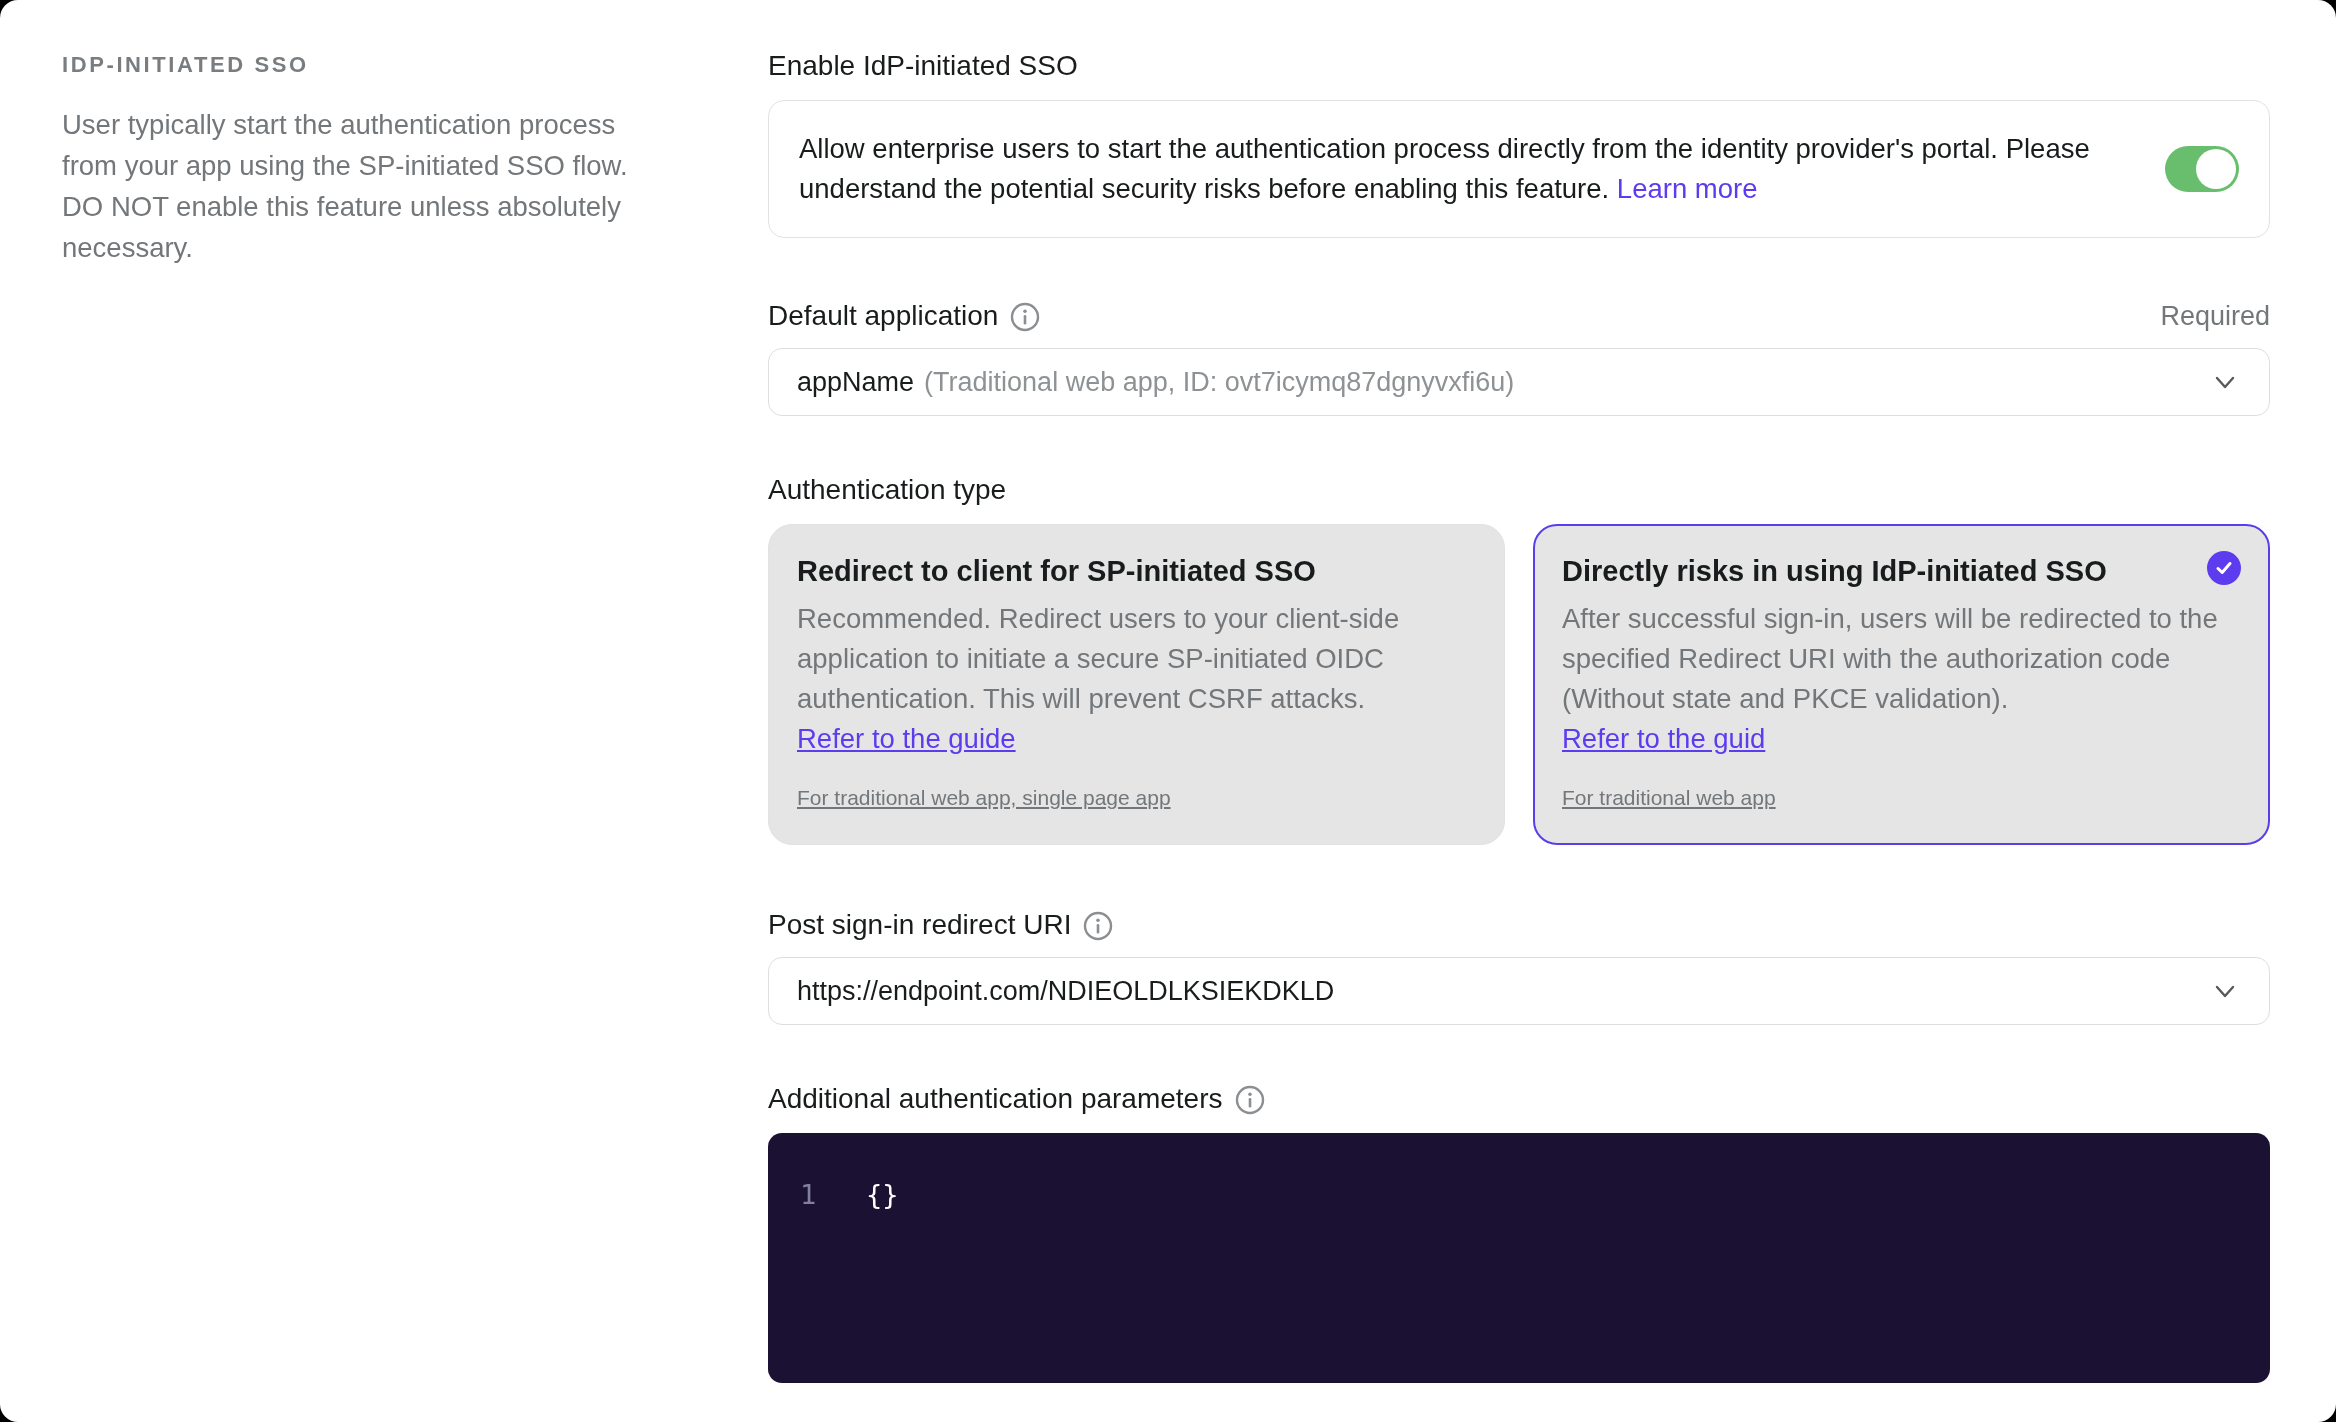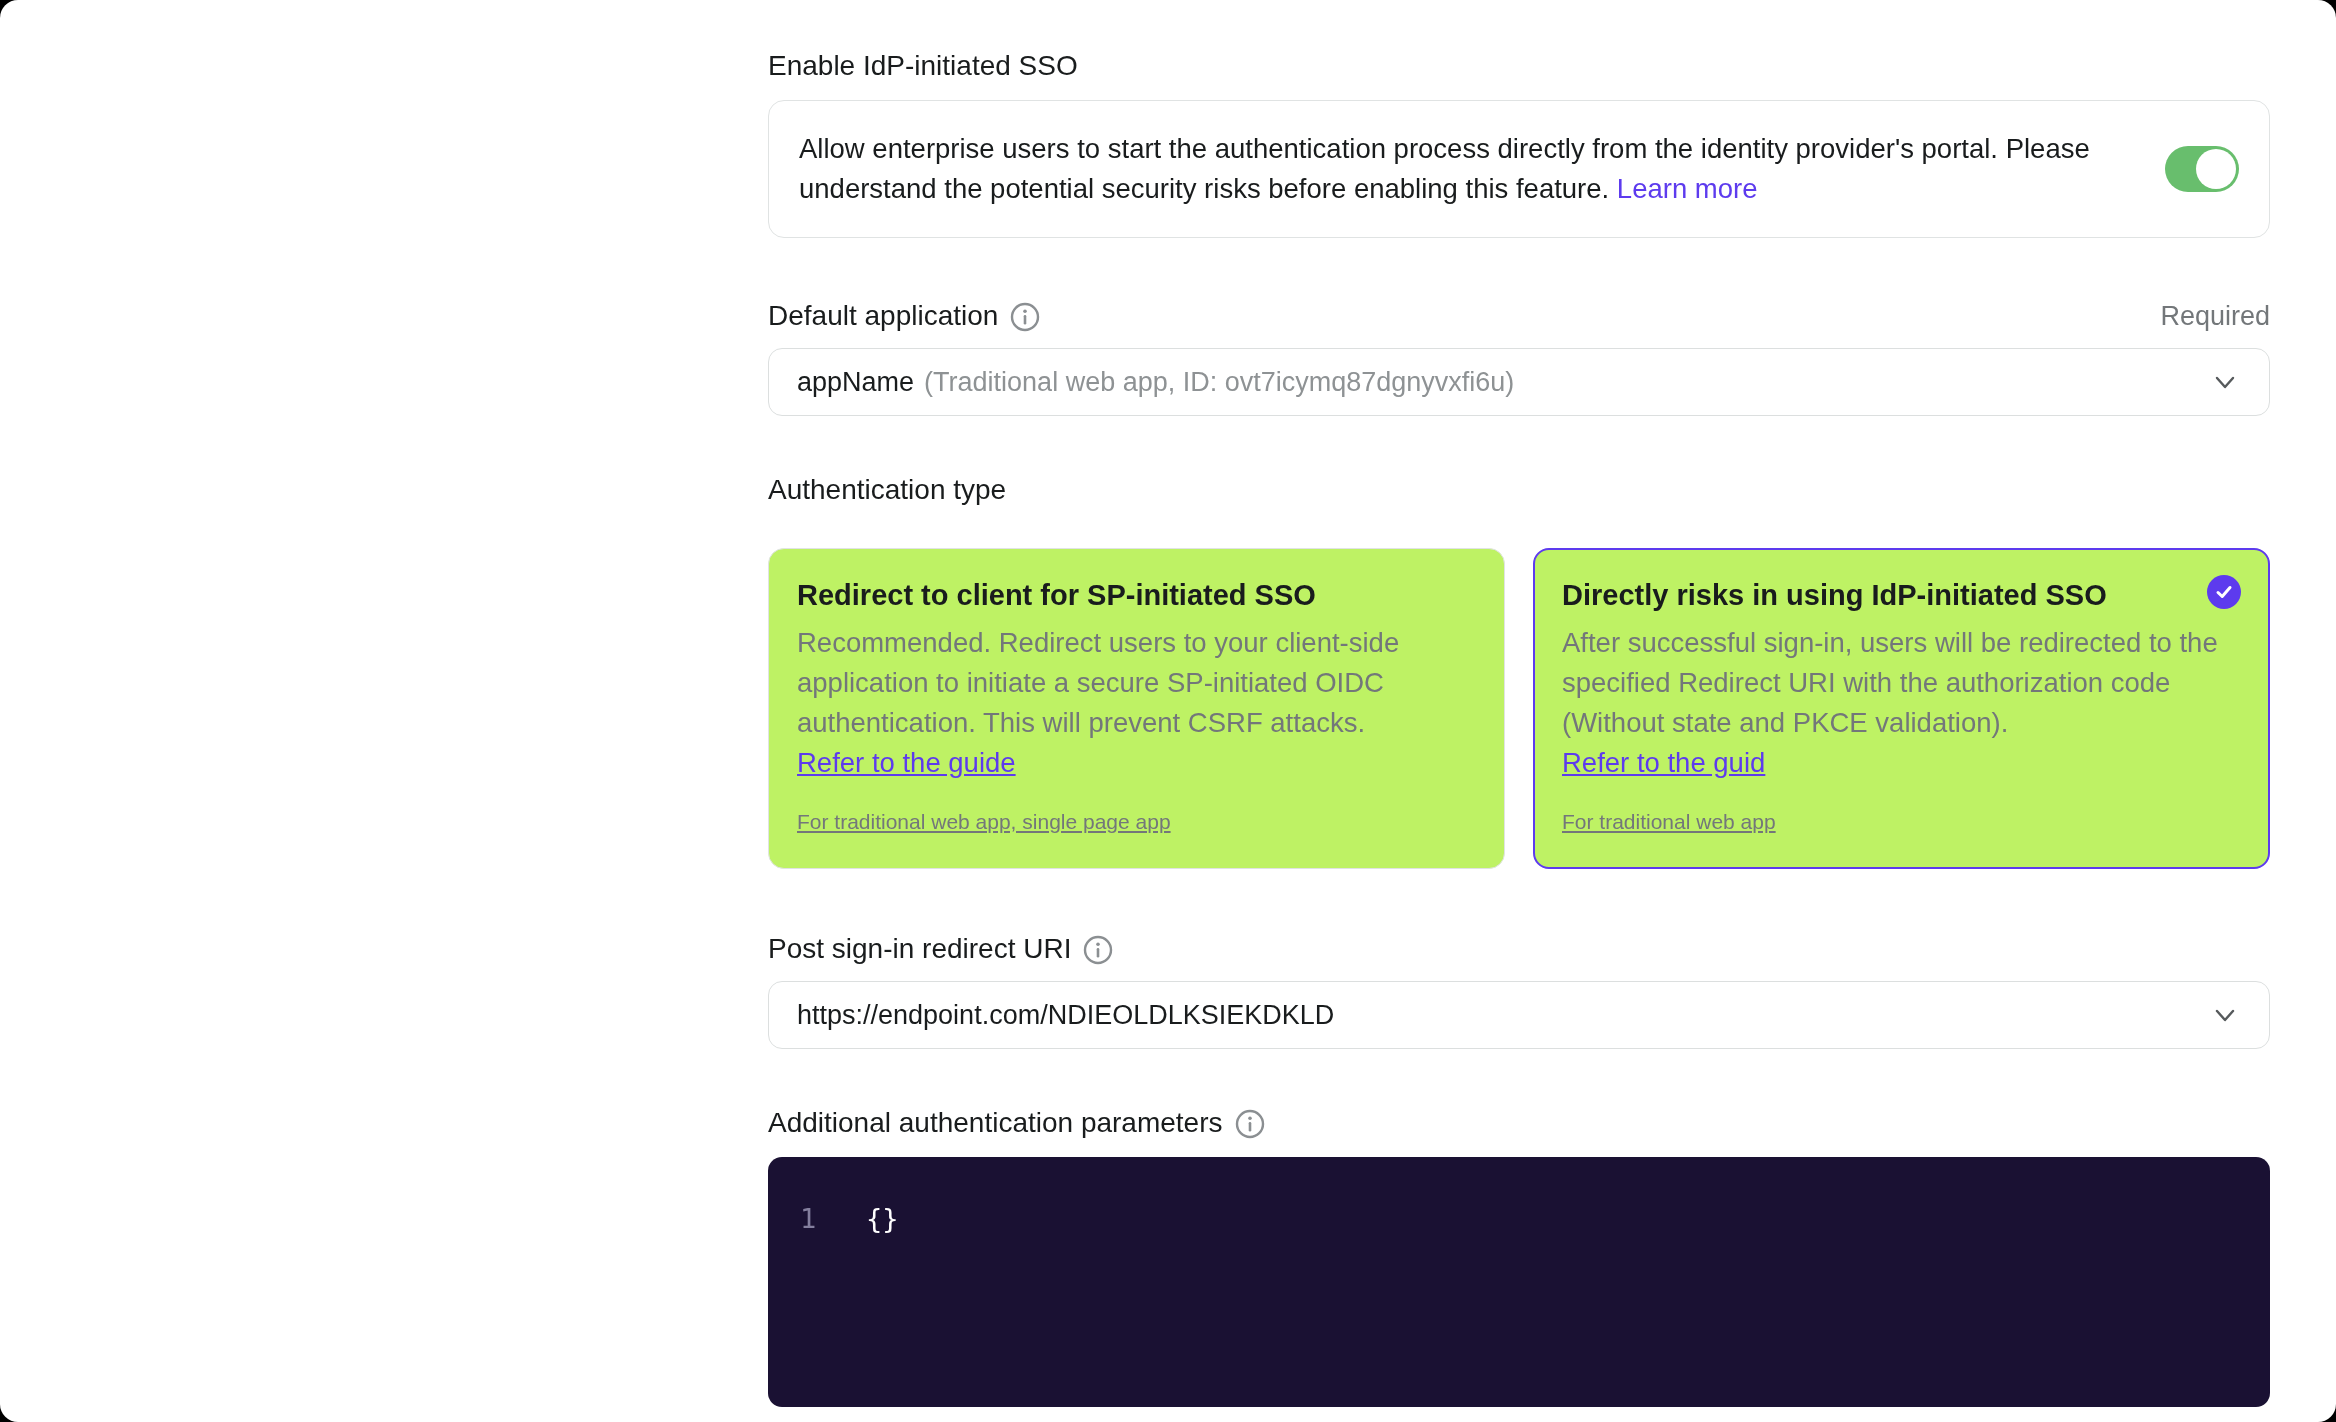--- a/index.html
+++ b/index.html
@@ -30,42 +30,46 @@
   .sec-auth{margin-top:54px;}
   .sec-redirect{margin-top:60px;}
   .sec-params{margin-top:54px;}
   
   .select{margin-top:12px;height:68px;border:1px solid #dcdfdf;border-radius:14px;background:#fff;
     display:flex;align-items:center;padding:0 28px;font-size:27px;cursor:pointer;box-sizing:border-box;}
   .select-muted{color:#8e9294;margin-left:10px;}
   .chevron{margin-left:auto;display:flex;align-items:center;}
   
   .cards-row{margin-top:14px;display:flex;gap:28px;}
-  .option-card{flex:1;height:321px;border:1px solid #e0e3e3;border-radius:16px;padding:26px 28px;
-    box-sizing:border-box;display:flex;flex-direction:column;cursor:pointer;background:#bef264;margin-top:24px;}
+  .option-card{flex:1;height:321px;border:1px solid #e0e3e3;border-radius:24px;padding:26px 28px;
+    box-sizing:border-box;display:flex;flex-direction:column;cursor:pointer;background:#e5e5e5;}
   .option-card.selected{border:2px solid #5d3bee;padding:25px 27px;}
   .option-title-row{display:flex;align-items:flex-start;}
   .option-title{font-size:29px;font-weight:600;line-height:40px;}
   .check-badge{margin-left:auto;width:34px;height:34px;border-radius:50%;background:#5d3bee;
     display:flex;align-items:center;justify-content:center;flex:none;}
   .option-desc{margin-top:8px;font-size:27.5px;line-height:40px;color:#73777a;}
   .option-link{display:inline-block;font-size:27.5px;line-height:40px;text-decoration:underline;}
   .option-footer{margin-top:auto;font-size:21px;line-height:40px;color:#73777a;text-decoration:underline;}
   
   .code-editor{margin-top:14px;height:250px;background:#1a1133;border-radius:14px;
     padding:42px 0 0 32px;box-sizing:border-box;display:flex;align-items:flex-start;
     font-family:"DejaVu Sans Mono",monospace;font-size:27px;line-height:40px;cursor:text;}
   .line-number{color:#847f9e;min-width:20px;}
   .code-text{margin-left:46px;color:#ffffff;}
 </style>
 </head>
 <body>
 
 <div class="window">
 
+  <div class="aside">
+    <div class="aside-title">IDP-INITIATED SSO</div>
+    <div class="aside-desc">User typically start the authentication process from your app using the SP-initiated SSO flow. DO NOT enable this feature unless absolutely necessary.</div>
+  </div>
 
   <div class="main">
 
     <div class="field-label">Enable IdP-initiated SSO</div>
     <div class="enable-card">
       <div class="enable-text">
         <span>Allow enterprise users to start the authentication process directly from the identity provider's portal. Please understand the potential security risks before enabling this feature.</span>
         <a class="link">Learn more</a>
       </div>
       <div class="toggle">

